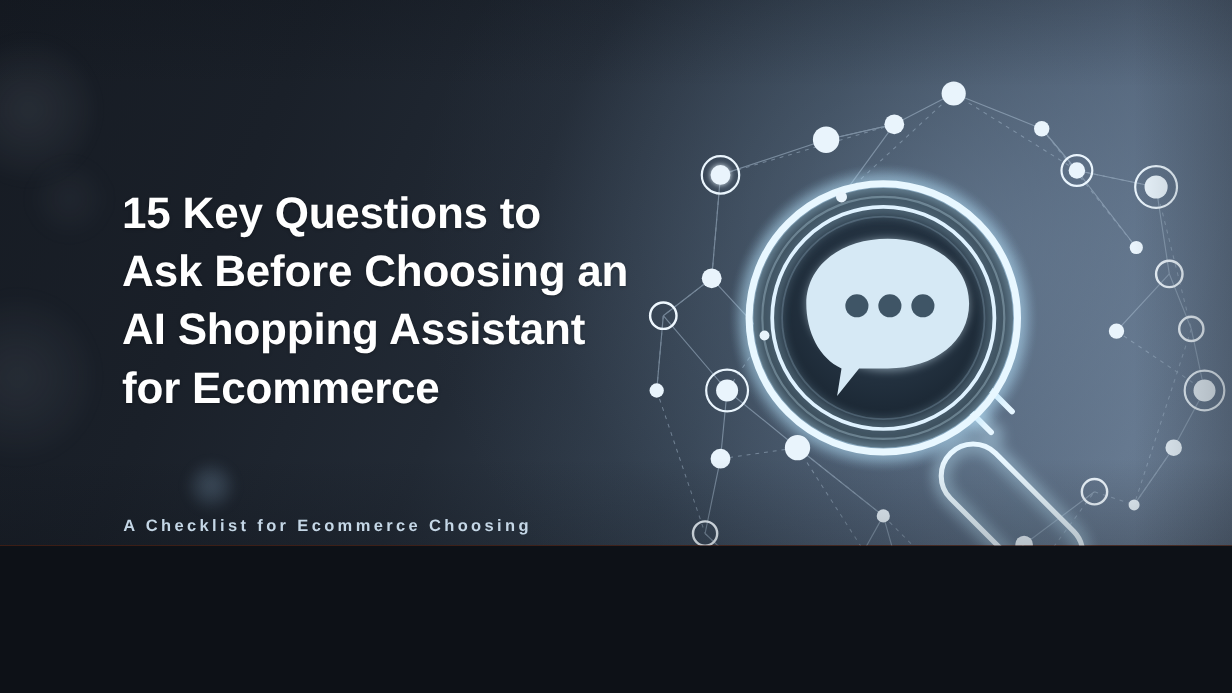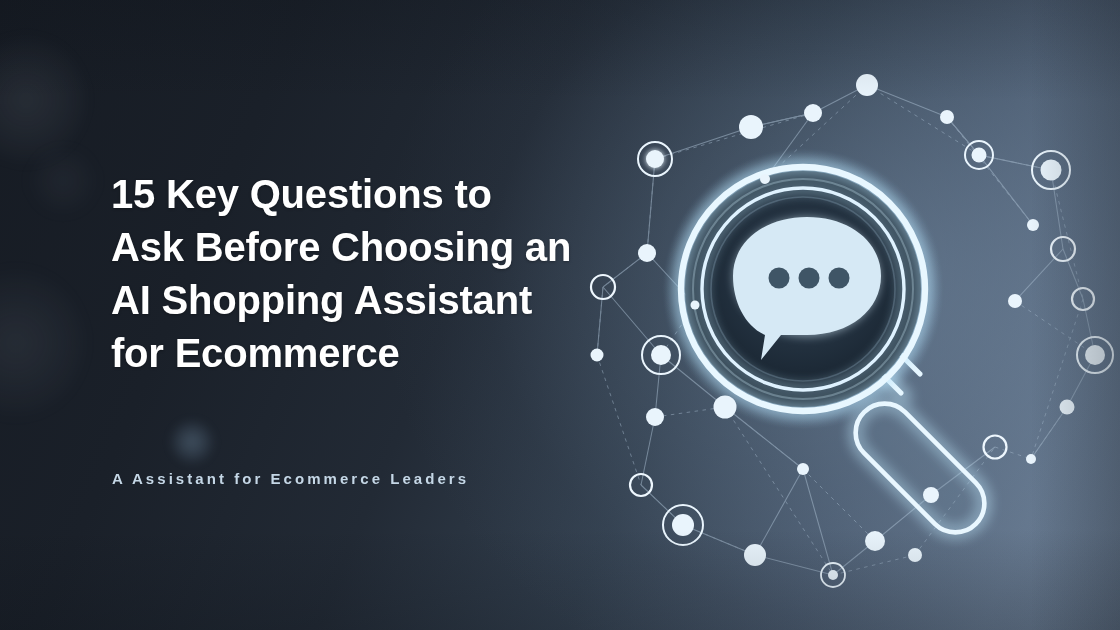--- a/index.html
+++ b/index.html
@@ -4,21 +4,21 @@
 <title>Presentation Slide</title>
 <style>
   html, body {
     margin: 0;
     padding: 0;
     background: #0d1117;
   }
   #slide {
     position: relative;
     width: 1120px;
-    height: 630px;
+    height: 496px;
     overflow: hidden;
     font-family: "Liberation Sans", sans-serif;
     background: #c2410c;
   }
 
   
   .bg-base {
     position: absolute;
     inset: 0;
     background:
@@ -325,16 +325,16 @@
           <circle cx="190" cy="124" r="5"></circle>
         </g>
       </g>
     </svg>
   </div>
 
   <div class="bg-vignette"></div>
 
   <div class="text-col">
     <h1 class="slide-title">15 Key Questions to Ask Before Choosing an AI Shopping Assistant for Ecommerce</h1>
-    <p class="slide-subtitle">A Assistant for Ecommerce Leaders</p>
+    <p class="slide-subtitle">A Checklist for Ecommerce Choosing</p>
   </div>
 
 </div>
 
 </body></html>

